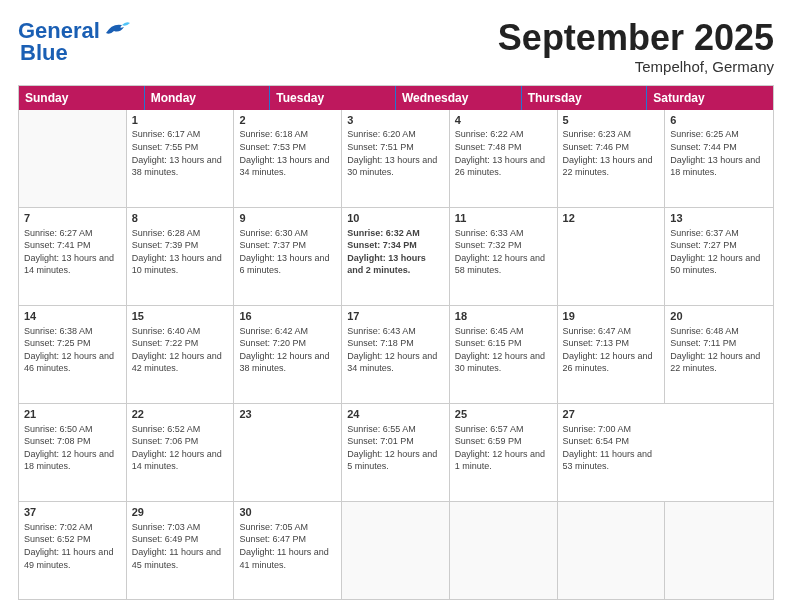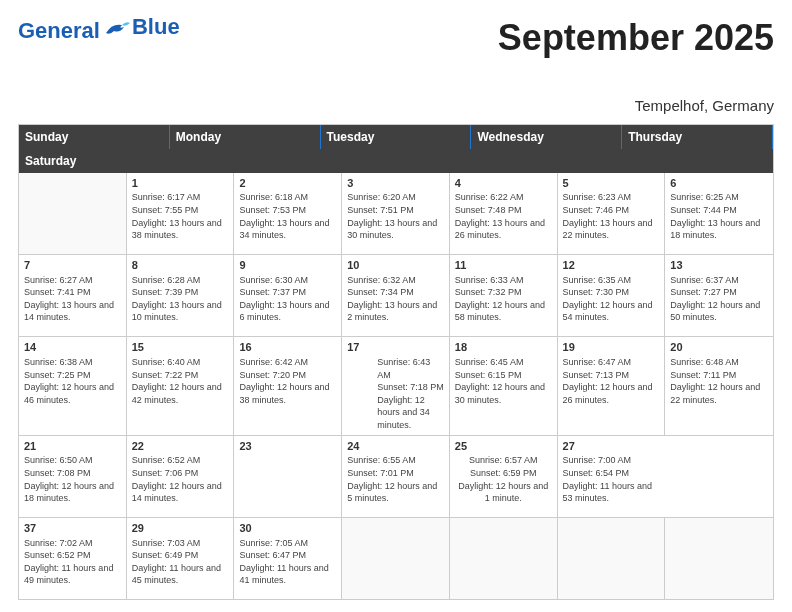--- a/index.html
+++ b/index.html
@@ -18,51 +18,50 @@
       flex-direction: column;
     }
     .header {
       display: flex;
       align-items: flex-start;
       justify-content: space-between;
       margin-bottom: 10px;
     }
     .logo {
       display: flex;
-      flex-direction: row;
+      flex-direction: column;
       align-items: flex-start;
     }
     .logo-row {
       display: flex;
       align-items: center;
     }
     .title-block {
       text-align: right;
     }
     .month-title {
       font-size: 36px;
       font-weight: bold;
       color: #222;
       line-height: 1.1;
     }
     .subtitle {
       font-size: 15px;
       color: #333;
-      margin-top: 39px;
     }
     .calendar {
       flex: 1;
       display: flex;
       flex-direction: column;
       border: 1px solid #ccc;
     }
     .cal-header {
       display: grid;
-      grid-template-columns: repeat(5, 1fr);
-      background: #404040;
+      grid-template-columns: repeat(6, 1fr);
+      background: #be185d;
     }
     .cal-header-cell {
       color: #fff;
       font-size: 12px;
       font-weight: bold;
       padding: 5px 6px;
       text-align: left;
       border-right: 1px solid #2176d2;
     }
     .cal-header-cell:last-child { border-right: none; }
@@ -187,35 +186,32 @@
 Daylight: 13 hours and 10 minutes.</div>
           </div>
           <div class="cal-cell">
             <span class="day-number">9</span>
             <div class="cell-text" style="white-space: pre-line;">Sunrise: 6:30 AM
 Sunset: 7:37 PM
 Daylight: 13 hours and 6 minutes.</div>
           </div>
           <div class="cal-cell">
             <span class="day-number">10</span>
-            <div class="cell-text" style="white-space: pre-line;">Sunrise: 6:32 AM
+            <div class="cell-text" style="white-space: pre-line; font-weight: bold;">Sunrise: 6:32 AM
 Sunset: 7:34 PM
 Daylight: 13 hours and 2 minutes.</div>
           </div>
           <div class="cal-cell">
             <span class="day-number">11</span>
             <div class="cell-text" style="white-space: pre-line;">Sunrise: 6:33 AM
 Sunset: 7:32 PM
 Daylight: 12 hours and 58 minutes.</div>
           </div>
           <div class="cal-cell">
             <span class="day-number">12</span>
-            <div class="cell-text" style="white-space: pre-line;">Sunrise: 6:35 AM
-Sunset: 7:30 PM
-Daylight: 12 hours and 54 minutes.</div>
           </div>
           <div class="cal-cell">
             <span class="day-number">13</span>
             <div class="cell-text" style="white-space: pre-line;">Sunrise: 6:37 AM
 Sunset: 7:27 PM
 Daylight: 12 hours and 50 minutes.</div>
           </div>
         </div>
         <div class="cal-row">
           <div class="cal-cell">
@@ -231,21 +227,21 @@
 Daylight: 12 hours and 42 minutes.</div>
           </div>
           <div class="cal-cell">
             <span class="day-number">16</span>
             <div class="cell-text" style="white-space: pre-line;">Sunrise: 6:42 AM
 Sunset: 7:20 PM
 Daylight: 12 hours and 38 minutes.</div>
           </div>
           <div class="cal-cell">
             <span class="day-number">17</span>
-            <div class="cell-text" style="white-space: pre-line; margin-left: 30px;">Sunrise: 6:43 AM
+            <div class="cell-text" style="white-space: pre-line;">Sunrise: 6:43 AM
 Sunset: 7:18 PM
 Daylight: 12 hours and 34 minutes.</div>
           </div>
           <div class="cal-cell">
             <span class="day-number">18</span>
             <div class="cell-text" style="white-space: pre-line;">Sunrise: 6:45 AM
 Sunset: 6:15 PM
 Daylight: 12 hours and 30 minutes.</div>
           </div>
           <div class="cal-cell">
@@ -278,21 +274,21 @@
             <span class="day-number">23</span>
           </div>
           <div class="cal-cell">
             <span class="day-number">24</span>
             <div class="cell-text" style="white-space: pre-line;">Sunrise: 6:55 AM
 Sunset: 7:01 PM
 Daylight: 12 hours and 5 minutes.</div>
           </div>
           <div class="cal-cell">
             <span class="day-number">25</span>
-            <div class="cell-text" style="white-space: pre-line; text-align: center;">Sunrise: 6:57 AM
+            <div class="cell-text" style="white-space: pre-line;">Sunrise: 6:57 AM
 Sunset: 6:59 PM
 Daylight: 12 hours and 1 minute.</div>
           </div>
           <div class="cal-cell">
             <span class="day-number">27</span>
             <div class="cell-text" style="white-space: pre-line;">Sunrise: 7:00 AM
 Sunset: 6:54 PM
 Daylight: 11 hours and 53 minutes.</div>
           </div>
         </div>

